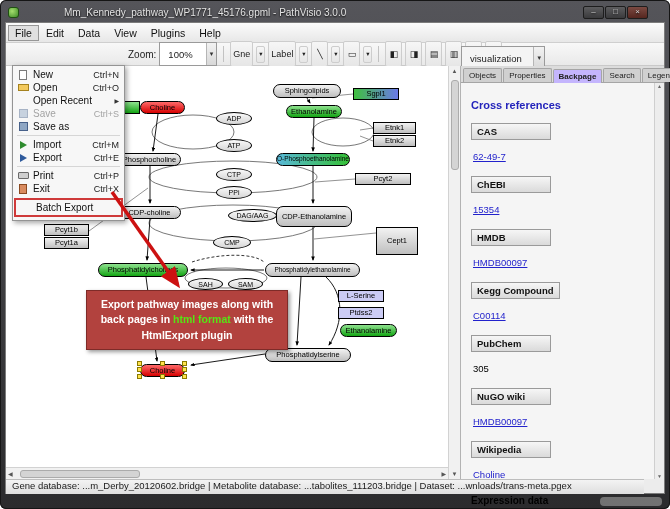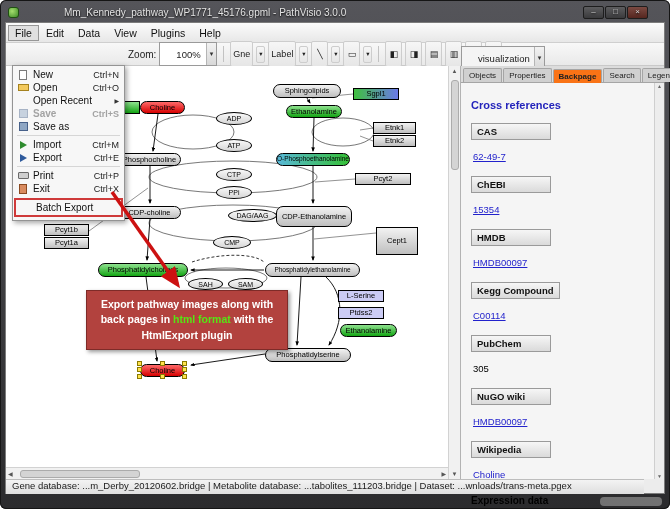--- a/index.html
+++ b/index.html
@@ -23,21 +23,21 @@
             border:1px solid #7c7c7c; }
 
   .menubar { position:absolute; left:0; top:0; width:658px; height:20px; display:flex; align-items:center;
              background:linear-gradient(#fbfbfb,#e7e7e7); border-bottom:1px solid #cfcfcf; font-size:10.5px; padding-left:2px; color:#111; }
   .menu-item { padding:2px 7px; }
   .menu-item.open { background:#e0e0e0; border:1px solid #979797; padding:1px 6px; }
 
   .toolbar { position:absolute; left:0; top:20px; width:658px; height:23px; display:flex; align-items:center; gap:3px;
              background:linear-gradient(#f8f8f8,#e9e9e9); border-bottom:1px solid #c9c9c9; padding-left:122px; font-size:10px; color:#222; }
   .tb-label { font-size:10px; }
-  .combo { display:flex; align-items:center; background:#fff; border:1px solid #9a9a9a; height:24px; font-size:9.5px; padding-left:16px; }
+  .combo { display:flex; align-items:center; background:#fff; border:1px solid #9a9a9a; height:24px; font-size:9.5px; padding-left:8px; }
   .combo .caret { margin-left:4px; font-size:7px; color:#333; background:linear-gradient(#f2f2f2,#d8d8d8);
                   border-left:1px solid #b5b5b5; padding:0 3px; height:100%; display:flex; align-items:center; }
   .combo.zoom { width:58px; justify-content:space-between; }
   .tsep { width:1px; height:16px; background:#c2c2c2; margin:0 3px; flex:0 0 1px; }
   .tbtn { display:flex; align-items:center; justify-content:center; min-width:17px; height:17px; font-size:9px;
           border:1px solid #cdcdcd; background:linear-gradient(#f6f6f6,#e6e6e6); border-radius:2px; color:#222; padding:12px 2px; }
   .tbtn.caretbtn { min-width:9px; font-size:6.5px; padding:0; }
   .combo.viz { position:absolute; left:455px; top:3px; width:84px; justify-content:space-between; background:#f4f4f4; }
 
   
@@ -69,21 +69,21 @@
   .hscroll .thumb { position:absolute; left:14px; top:2px; width:120px; height:8px; background:#d4d4d4; border:1px solid #ababab; border-radius:3px; }
   .vscroll { position:absolute; left:442px; top:0; width:12px; height:413px; background:#f1f1f1; border-left:1px solid #d2d2d2;
              display:flex; flex-direction:column; align-items:center; justify-content:space-between; font-size:6px; color:#555; }
   .vscroll .thumb { position:absolute; top:14px; left:2px; width:8px; height:90px; background:#d4d4d4; border:1px solid #ababab; border-radius:3px; }
   .sarrow { padding:2px; }
 
   
   .panel { position:absolute; left:454px; top:0; width:204px; height:413px; background:#f5f5f5; border-left:1px solid #b3b3b3; }
   .tabs { display:flex; align-items:flex-end; height:17px; background:#dcdcdc; border-bottom:1px solid #a5a5a5; padding:2px 2px 0; font-size:8px; }
   .tab { padding:2px 5px; background:#d0d0d0; border:1px solid #a5a5a5; border-bottom:none; margin-right:1px; border-radius:2px 2px 0 0; color:#222; }
-  .tab.active { background:#f97316; font-weight:bold; position:relative; top:1px; }
+  .tab.active { background:#c4b5fd; font-weight:bold; position:relative; top:1px; }
   .bp { padding:8px 16px 0 10px; }
   .bp-title { color:#2323bb; font-weight:bold; font-size:11px; margin:8px 0 2px; }
   .bp-section { margin-top:10px; }
   .bp-header { display:inline-block; min-width:80px; background:linear-gradient(#f6f6f6,#dadada); border:1px solid #9a9a9a;
                font-weight:bold; font-size:9.5px; padding:2px 5px; color:#111; }
   .bp-link { display:inline-block; margin:11px 0 0 2px; color:#2222cc; text-decoration:underline; font-size:9.5px; }
   .bp-link.plain { color:#000; text-decoration:none; }
   .bp-footer { font-weight:bold; font-size:10px; margin-top:13px; color:#000; }
   .pscroll { position:absolute; right:0; top:17px; width:10px; bottom:0; background:#ededed; border-left:1px solid #cfcfcf;
              display:flex; flex-direction:column; align-items:center; justify-content:space-between; font-size:5px; color:#666; }
@@ -93,21 +93,21 @@
                border-top:1px solid #bdbdbd; display:flex; align-items:flex-start; padding-left:6px; font-size:9.5px; color:#1a1a1a; white-space:nowrap; overflow:hidden; }
 
   
   .filemenu { position:absolute; left:6px; top:42px; width:113px; background:#f7f7f7; border:1px solid #949494;
               box-shadow:2px 2px 5px rgba(0,0,0,.35); z-index:20; padding:2px 0; font-size:10px; color:#111; }
   .fm-item { display:flex; align-items:center; height:13px; padding:0 5px 0 4px; gap:4px; }
   .fm-ic { width:12px; display:flex; align-items:center; justify-content:center; flex:0 0 12px; }
   .fm-label { flex:1; white-space:nowrap; }
   .fm-sc { font-size:9px; color:#222; }
   .fm-arr { font-size:6px; color:#333; }
-  .fm-item.disabled .fm-label, .fm-item.disabled .fm-sc { color:#a3a3a3;font-weight:bold; }
+  .fm-item.disabled .fm-label, .fm-item.disabled .fm-sc { color:#a3a3a3; }
   .fm-sep { height:1px; background:#d6d6d6; margin:2px 4px; }
   .fm-item.batch { border:2px solid #cf3a3a; height:19px; margin:3px 1px 1px; }
   .ic-new { width:8px; height:10px; background:#fff; border:1px solid #7a7a7a; }
   .ic-open { width:11px; height:7px; background:#f3c95c; border:1px solid #a5821f; }
   .ic-save { width:9px; height:9px; background:#8fa7c4; border:1px solid #47618a; }
   .disabled .ic-save { opacity:.45; }
   .ic-import { width:0; height:0; border-top:4px solid transparent; border-bottom:4px solid transparent; border-left:7px solid #2e8b2e; }
   .ic-export { width:0; height:0; border-top:4px solid transparent; border-bottom:4px solid transparent; border-left:7px solid #2e5a9c; }
   .ic-print { width:11px; height:7px; background:#cfcfcf; border:1px solid #6a6a6a; border-radius:1px; }
   .ic-exit { width:8px; height:10px; background:#d98b5f; border:1px solid #8a4a22; }

